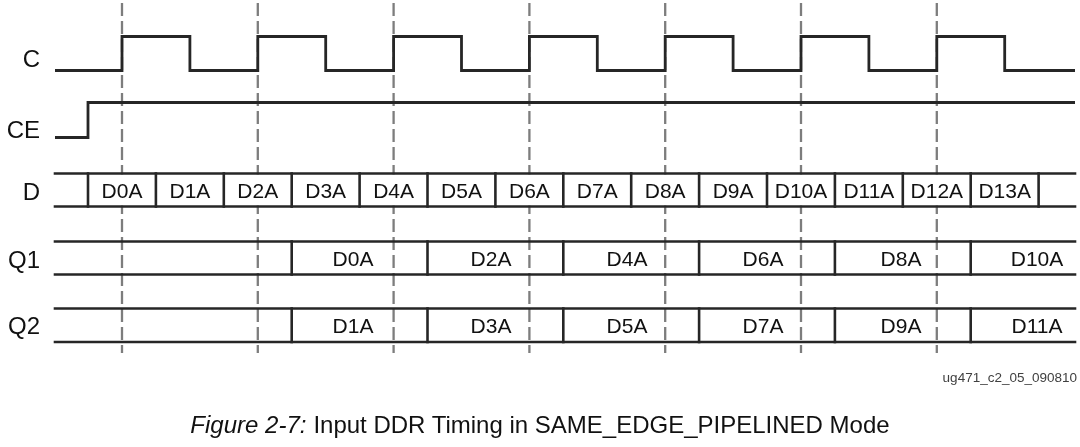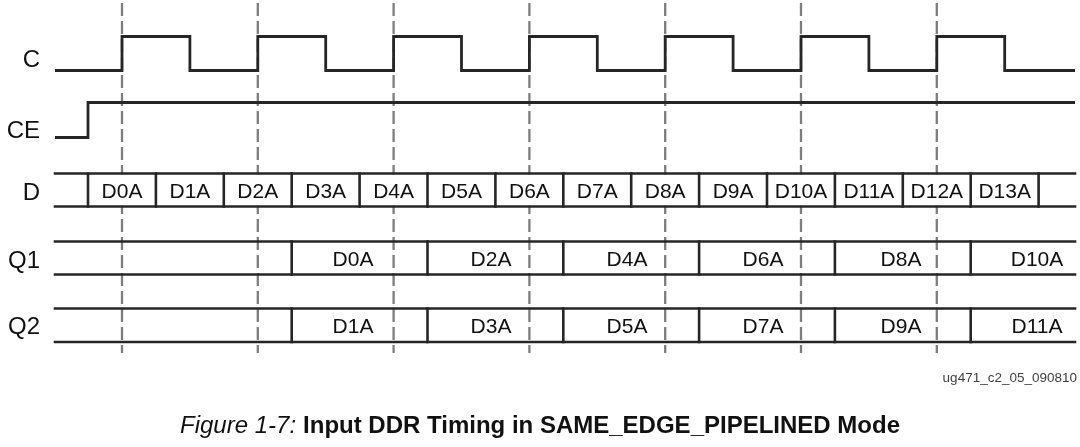--- a/index.html
+++ b/index.html
@@ -26,21 +26,21 @@
   text{font-family:"Liberation Sans",sans-serif;fill:var(--text);}
   .rowlabel{font-size:24px;}
   .celllabel{font-size:21px;}
   .watermark{font-size:13.5px;fill:var(--watermark);}
   .caption{
     position:absolute;left:0;top:411px;width:100%;
     text-align:center;color:var(--text);
     font-size:24px;line-height:27px;white-space:nowrap;
   }
   .cap-label{font-style:italic;}
-  .cap-title{font-weight:bold;margin-left:7px;}
+  .cap-title{font-weight:normal;margin-left:7px;}
 </style>
 </head>
 <body>
 
 <div class="page">
 
   <svg width="1080" height="400" viewBox="0 0 1080 400">
 
     <g>
       <line class="dash" x1="122" y1="3" x2="122" y2="353"></line>
@@ -143,16 +143,16 @@
         <text class="celllabel" x="763" y="333" text-anchor="middle">D7A</text>
         <text class="celllabel" x="901" y="333" text-anchor="middle">D9A</text>
         <text class="celllabel" x="1037" y="333" text-anchor="middle">D11A</text>
       </g>
     </g>
 
     <text class="watermark" x="1077" y="382" text-anchor="end">ug471_c2_05_090810</text>
   </svg>
 
   <div class="caption">
-    <span class="cap-label">Figure 1-7:</span><span class="cap-title">Input DDR Timing in SAME_EDGE_PIPELINED Mode</span>
+    <span class="cap-label">Figure 2-7:</span><span class="cap-title">Input DDR Timing in SAME_EDGE_PIPELINED Mode</span>
   </div>
 
 </div>
 
 </body></html>

